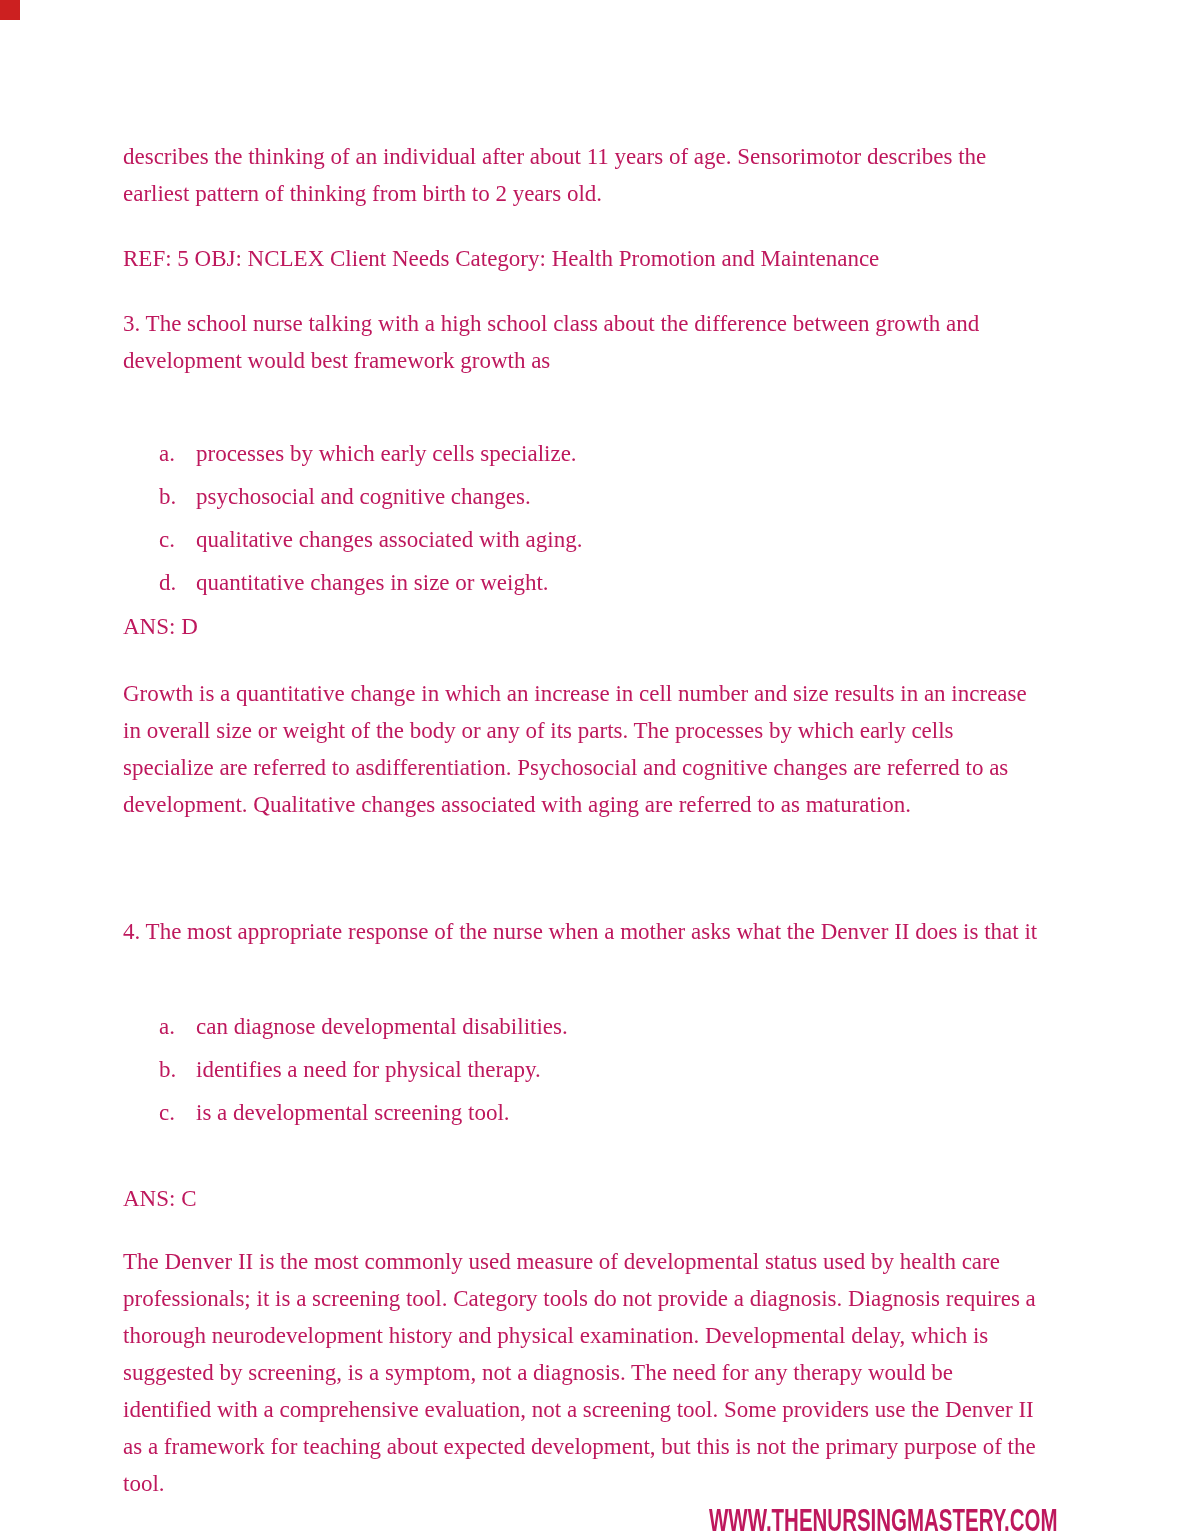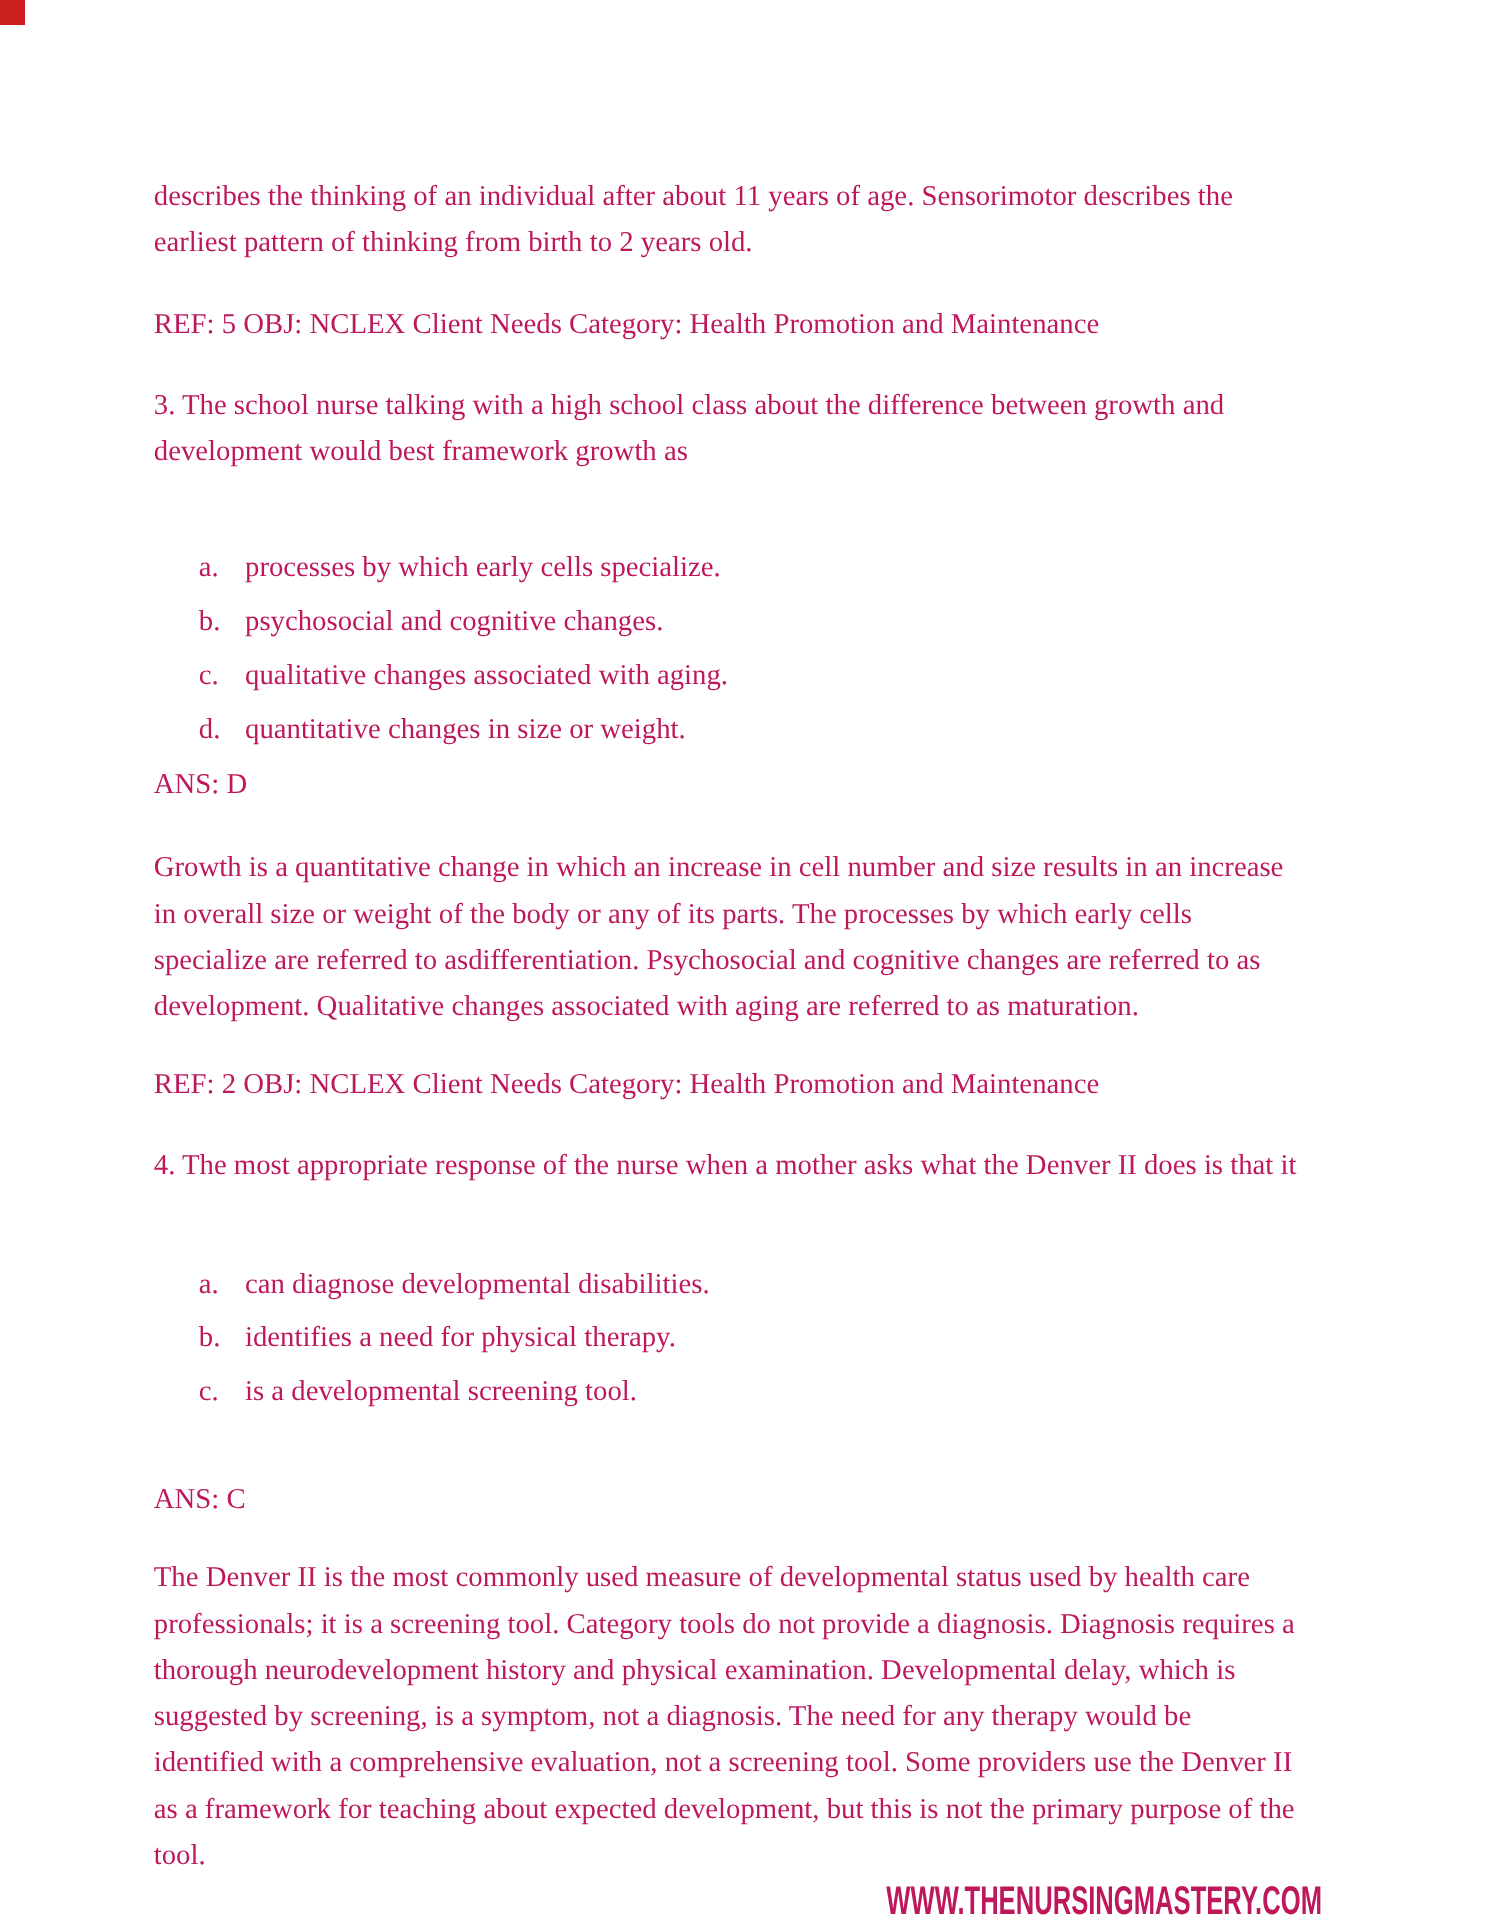--- a/index.html
+++ b/index.html
@@ -68,21 +68,20 @@
     <span class="olt">d.</span><span>quantitative changes in size or weight.</span>
   </div>
 
   <div class="ln" style="top:612px">ANS: D</div>
 
   <div class="ln" style="top:679px">Growth is a quantitative change in which an increase in cell number and size results in an increase</div>
   <div class="ln" style="top:716px">in overall size or weight of the body or any of its parts. The processes by which early cells</div>
   <div class="ln" style="top:753px"><span>specialize are referred to as</span><span class="it">differentiation.</span><span> Psychosocial and cognitive changes are referred to as</span></div>
   <div class="ln" style="top:790px"><span class="it">development.</span><span> Qualitative changes associated with aging are referred to as </span><span class="it">maturation.</span></div>
 
-  <div class="ln" style="top:852px">REF: 2 OBJ: NCLEX Client Needs Category: Health Promotion and Maintenance</div>
 
   <div class="ln" style="top:917px">4. The most appropriate response of the nurse when a mother asks what the Denver II does is that it</div>
 
   <div class="ln opt" style="top:982px">
     <span class="olt">a.</span><span>can diagnose developmental disabilities.</span>
   </div>
   <div class="ln opt" style="top:1025px">
     <span class="olt">b.</span><span>identifies a need for physical therapy.</span>
   </div>
   <div class="ln opt" style="top:1068px">

